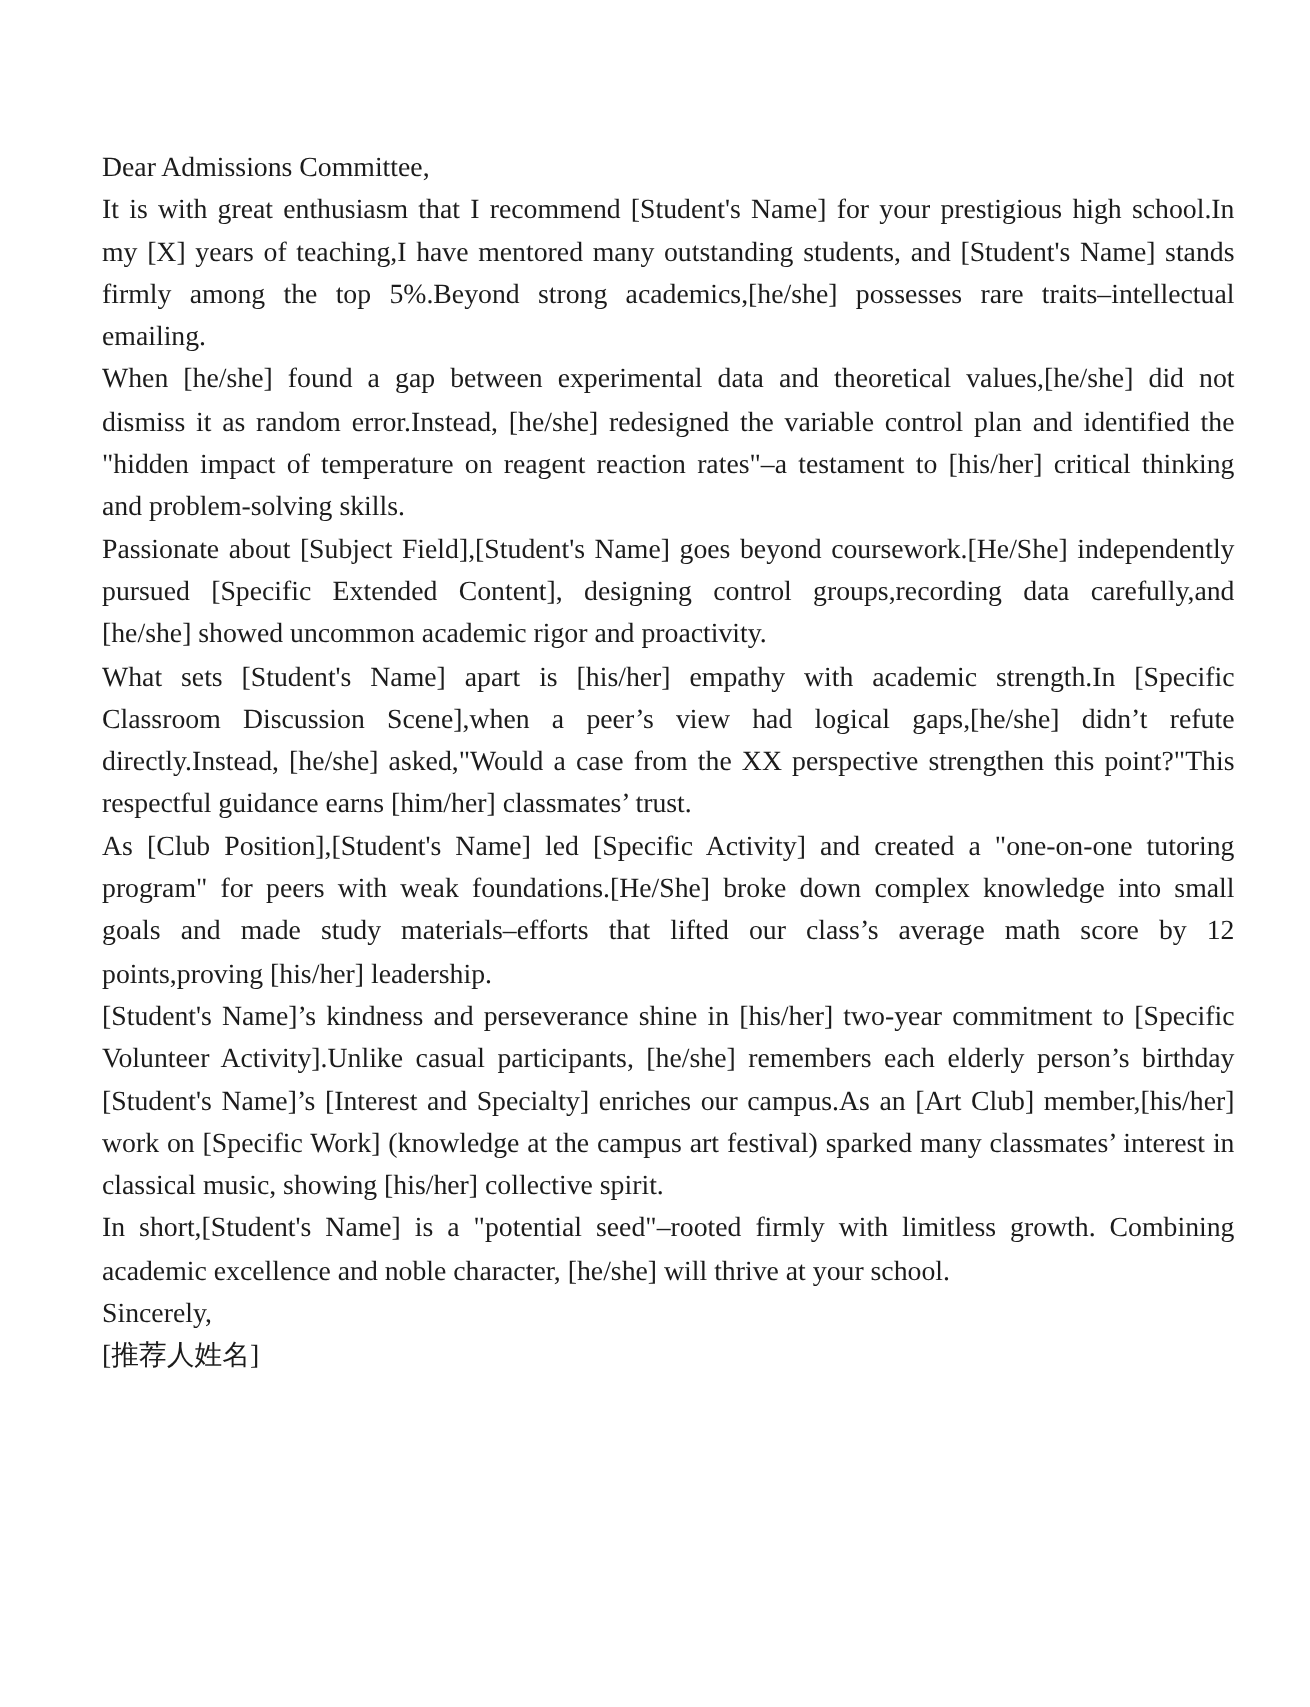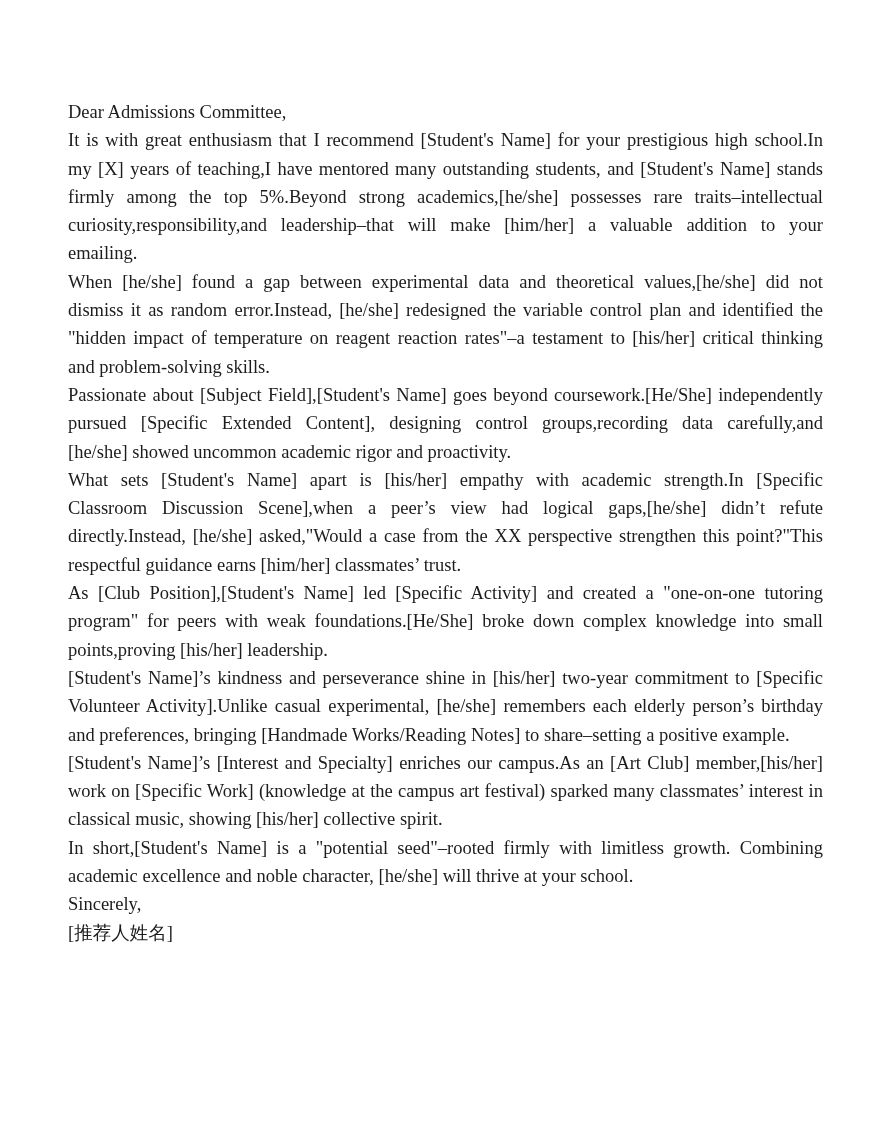--- a/index.html
+++ b/index.html
@@ -46,21 +46,20 @@
 <body>
 
 <div class="page">
   <p class="line lline">Dear Admissions Committee,</p>
 
   <div id="letter-body">
       <div class="paragraph">
         <p class="line jline">It is with great enthusiasm that I recommend [Student's Name] for your prestigious high school.In</p>
         <p class="line jline">my [X] years of teaching,I have mentored many outstanding students, and [Student's Name] stands</p>
         <p class="line jline">firmly among the top 5%.Beyond strong academics,[he/she] possesses rare traits–intellectual</p>
-        <p class="line jline">curiosity,responsibility,and leadership–that will make [him/her] a valuable addition to your</p>
         <p class="line lline">emailing.</p>
       </div>
       <div class="paragraph">
         <p class="line jline">When [he/she] found a gap between experimental data and theoretical values,[he/she] did not</p>
         <p class="line jline">dismiss it as random error.Instead, [he/she] redesigned the variable control plan and identified the</p>
         <p class="line jline">"hidden impact of temperature on reagent reaction rates"–a testament to [his/her] critical thinking</p>
         <p class="line lline">and problem-solving skills.</p>
       </div>
       <div class="paragraph">
         <p class="line jline">Passionate about [Subject Field],[Student's Name] goes beyond coursework.[He/She] independently</p>
@@ -69,26 +68,26 @@
       </div>
       <div class="paragraph">
         <p class="line jline">What sets [Student's Name] apart is [his/her] empathy with academic strength.In [Specific</p>
         <p class="line jline">Classroom Discussion Scene],when a peer’s view had logical gaps,[he/she] didn’t refute</p>
         <p class="line jline">directly.Instead, [he/she] asked,"Would a case from the XX perspective strengthen this point?"This</p>
         <p class="line lline">respectful guidance earns [him/her] classmates’ trust.</p>
       </div>
       <div class="paragraph">
         <p class="line jline">As [Club Position],[Student's Name] led [Specific Activity] and created a "one-on-one tutoring</p>
         <p class="line jline">program" for peers with weak foundations.[He/She] broke down complex knowledge into small</p>
+        <p class="line jline">goals and made study materials–efforts that lifted our class’s average math score by 12</p>
         <p class="line lline">points,proving [his/her] leadership.</p>
       </div>
       <div class="paragraph">
         <p class="line jline">[Student's Name]’s kindness and perseverance shine in [his/her] two-year commitment to [Specific</p>
-        <p class="line jline">Volunteer Activity].Unlike casual experimental, [he/she] remembers each elderly person’s birthday</p>
-        <p class="line lline">and preferences, bringing [Handmade Works/Reading Notes] to share–setting a positive example.</p>
+        <p class="line jline">Volunteer Activity].Unlike casual participants, [he/she] remembers each elderly person’s birthday</p>
       </div>
       <div class="paragraph">
         <p class="line jline">[Student's Name]’s [Interest and Specialty] enriches our campus.As an [Art Club] member,[his/her]</p>
         <p class="line jline">work on [Specific Work] (knowledge at the campus art festival) sparked many classmates’ interest in</p>
         <p class="line lline">classical music, showing [his/her] collective spirit.</p>
       </div>
       <div class="paragraph">
         <p class="line jline">In short,[Student's Name] is a "potential seed"–rooted firmly with limitless growth. Combining</p>
         <p class="line lline">academic excellence and noble character, [he/she] will thrive at your school.</p>
       </div>

